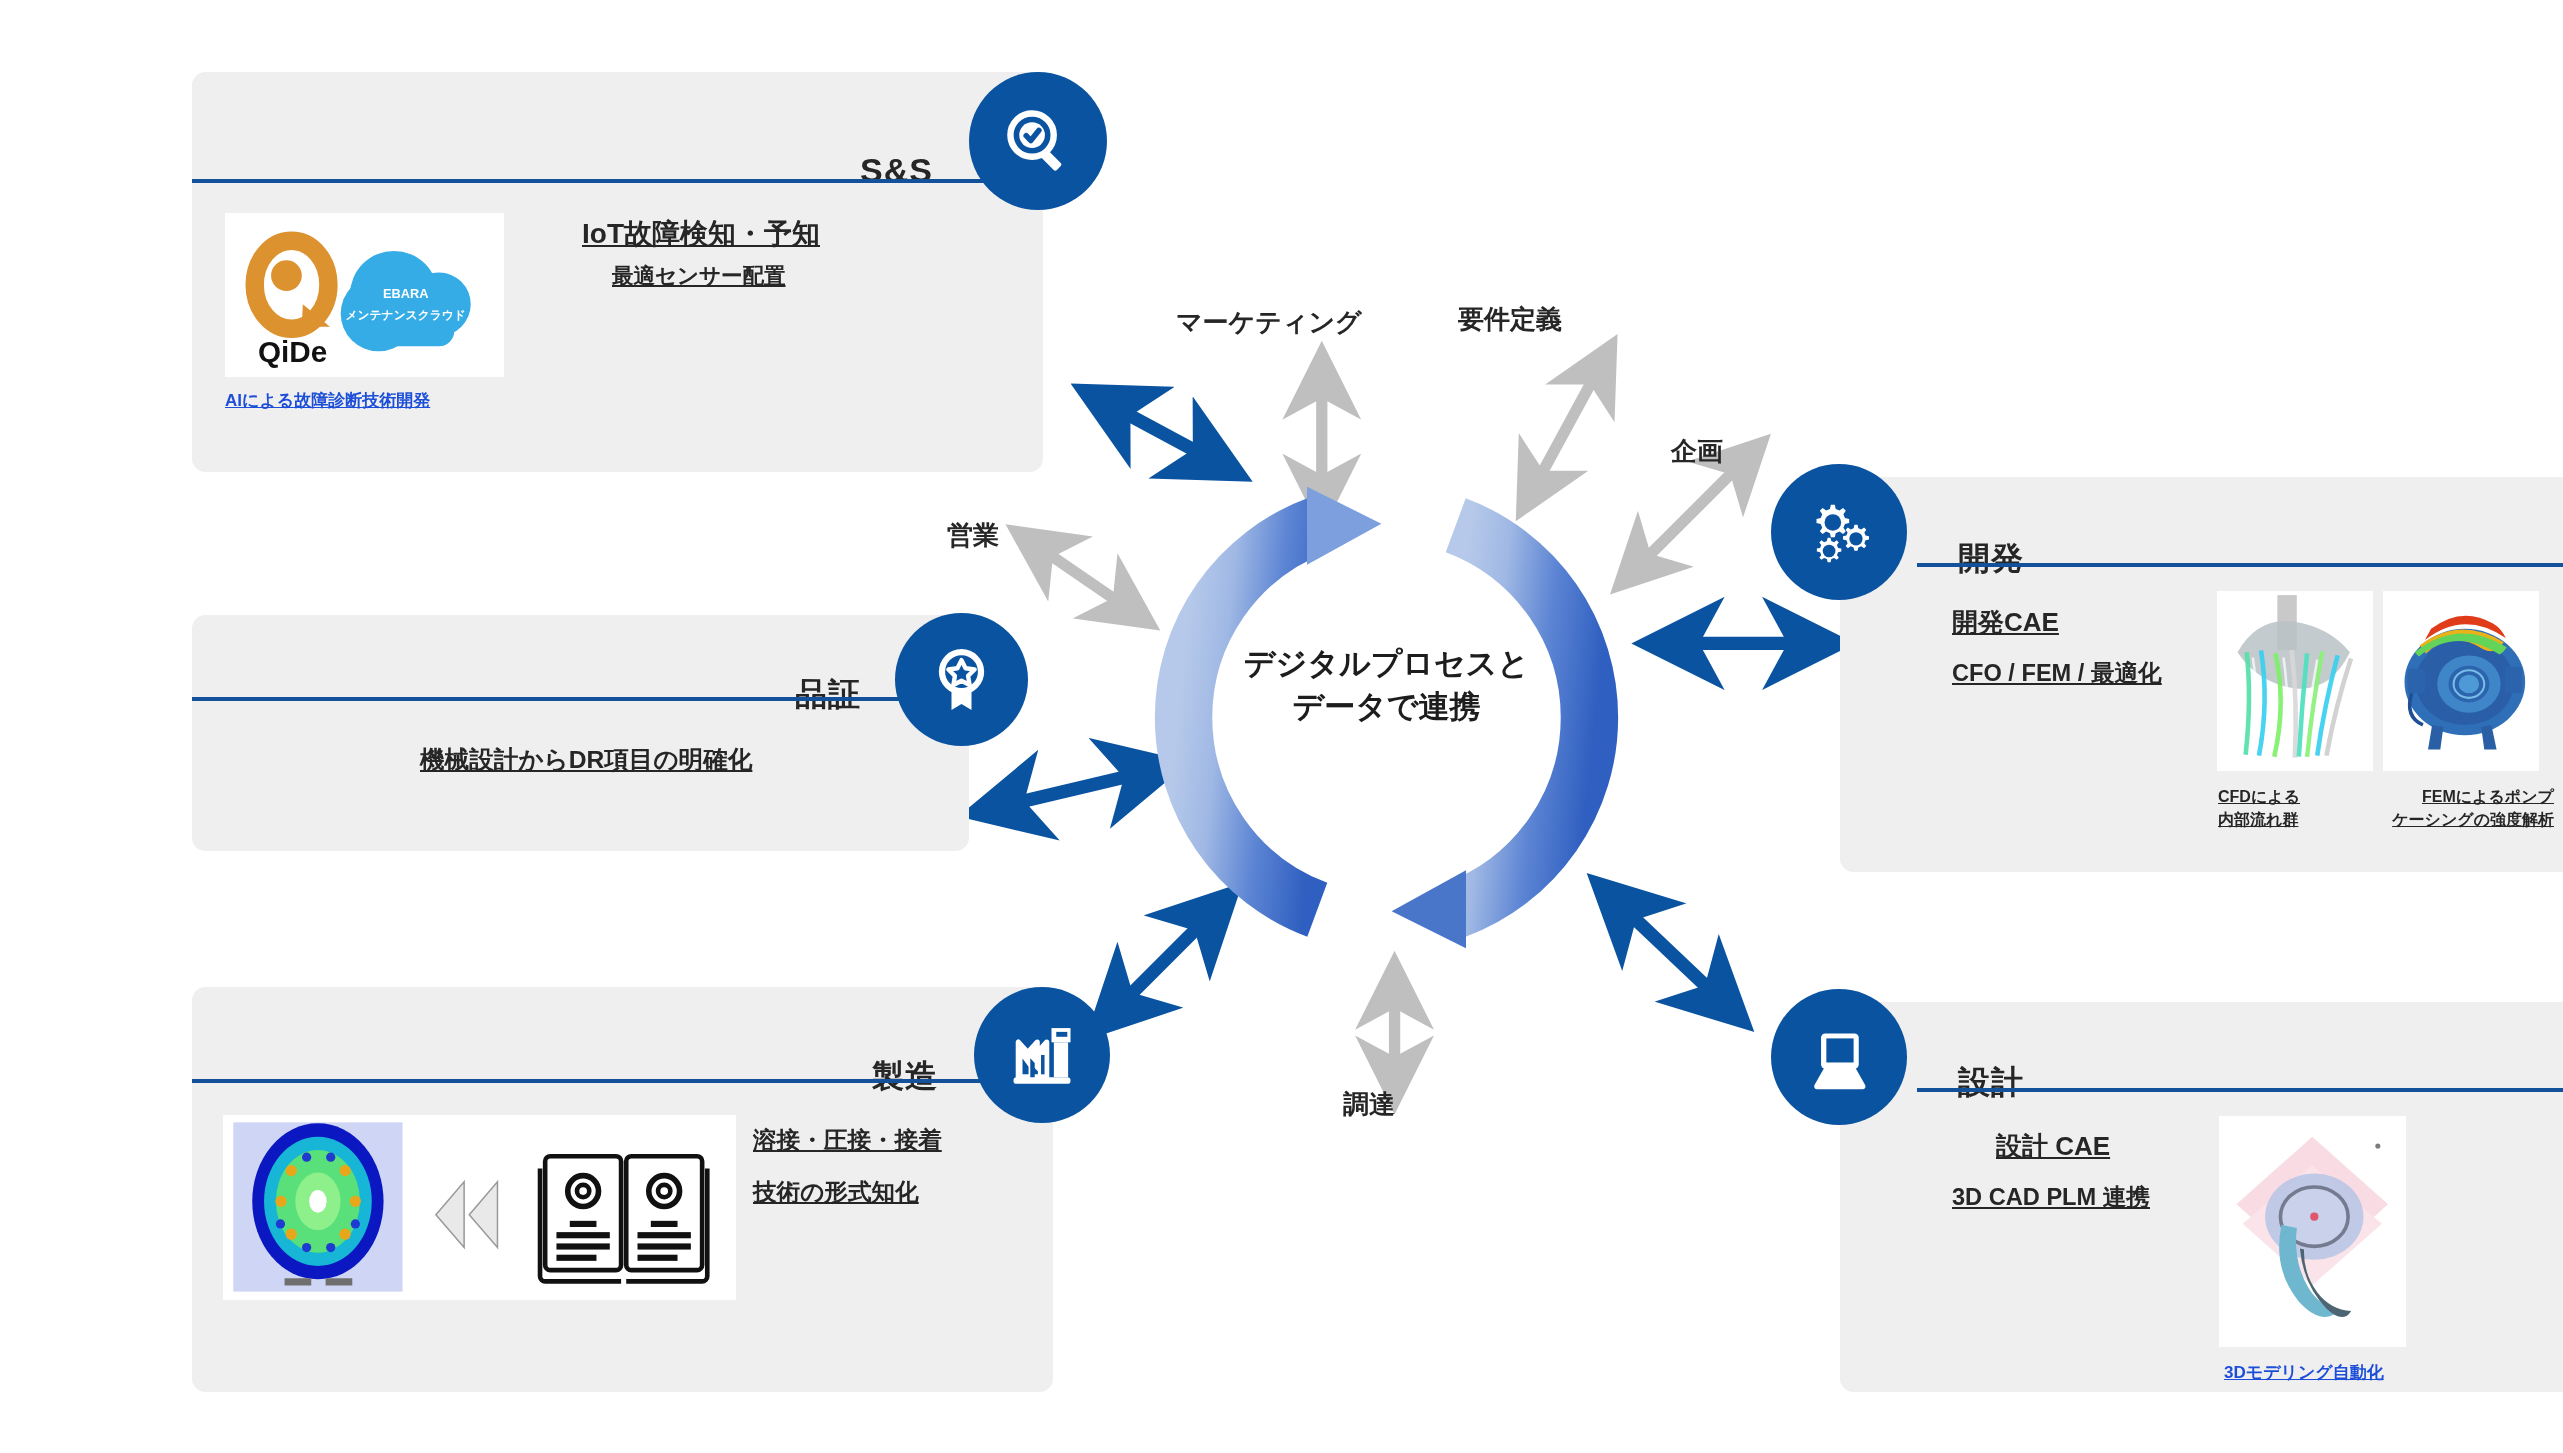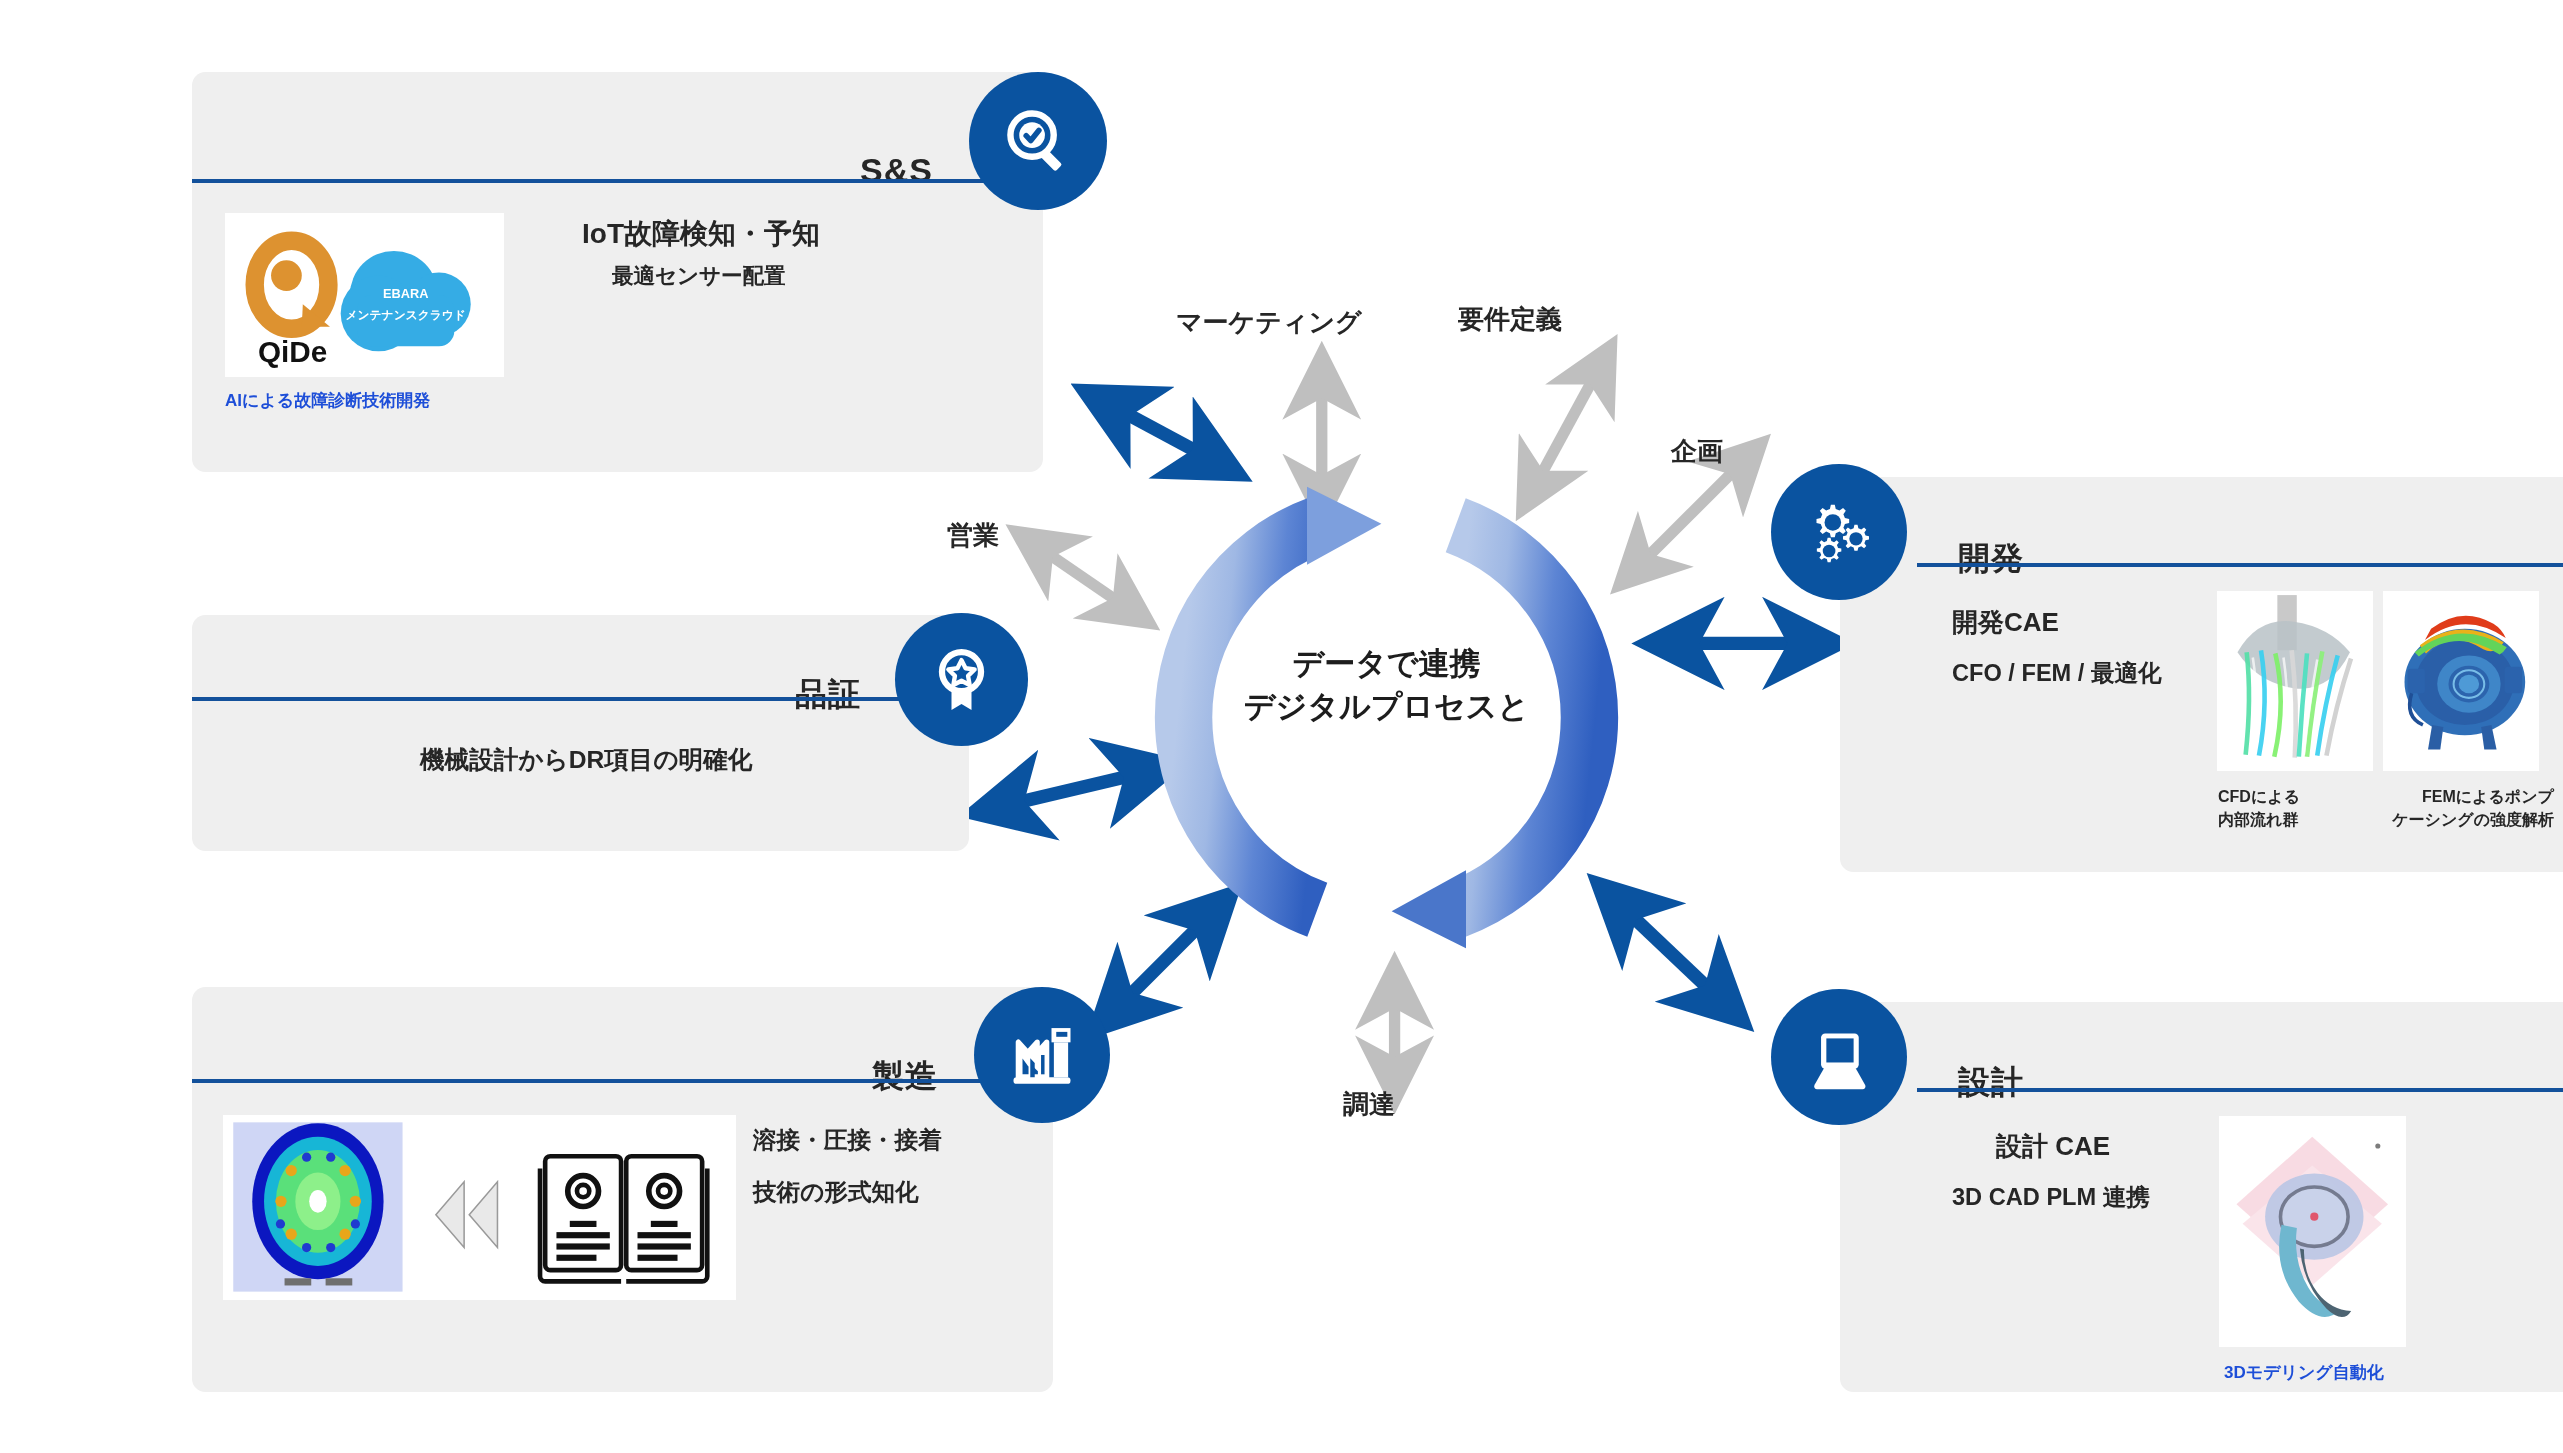--- a/index.html
+++ b/index.html
@@ -40,21 +40,21 @@
     border-radius:50%;
     background:#0a53a0;
     display:flex;
     align-items:center;
     justify-content:center;
     z-index:6;
   }
   .badge svg{display:block;}
 
   
-  .blk{position:absolute; white-space:nowrap;}
+  .blk{position:absolute; white-space:nowrap;text-decoration:underline;}
   .l1{font-size:28px; font-weight:bold; color:#262626;}
   .l2{font-size:23.6px; font-weight:bold; color:#262626;}
   .cap{font-size:17px; font-weight:bold; color:#1d4ed8;}
   .cap2{font-size:16px; font-weight:bold; color:#262626; line-height:1.45; white-space:normal;}
 
   
   .thumb{
     position:absolute;
     background:#ffffff;
     overflow:hidden;
@@ -168,22 +168,22 @@
       <path d="M 375,885
                A 400,400 0 0 1 375,135" fill="none" stroke="url(#ringGrad)" stroke-width="112"></path>
 
       <polygon points="355,60 355,212 500,132" fill="#7d9fdd"></polygon>
 
       <polygon points="665,960 665,808 520,888" fill="#4a76ca"></polygon>
     </g>
   </svg>
 
   <div id="ringtext">
+    <div>デジタルプロセスと</div>
     <div>データで連携</div>
-    <div>デジタルプロセスと</div>
   </div>
 
   <div class="rlabel" style="left:1176px; top:305px;">マーケティング</div>
   <div class="rlabel" style="left:1458px; top:302px;">要件定義</div>
   <div class="rlabel" style="left:1671px; top:434px;">企画</div>
   <div class="rlabel" style="left:947px; top:518px;">営業</div>
   <div class="rlabel" style="left:1343px; top:1087px;">調達</div>
 
   <div class="card" style="left:192px; top:72px; width:851px; height:400px;">
     <div class="card-title" style="position:absolute; right:110px; top:51px; font-size:34px;">S&amp;S</div>

